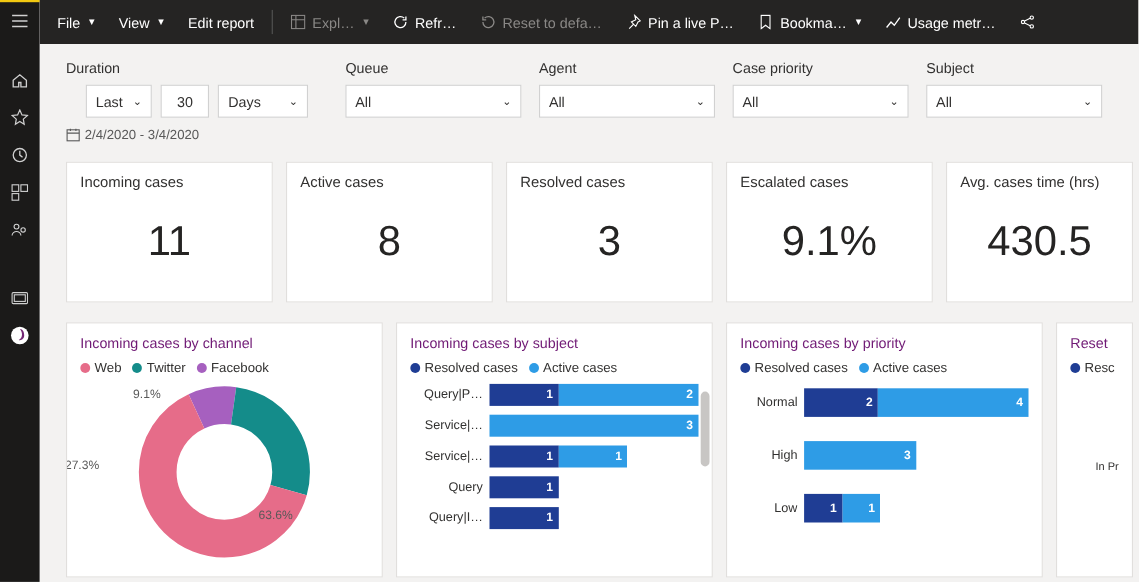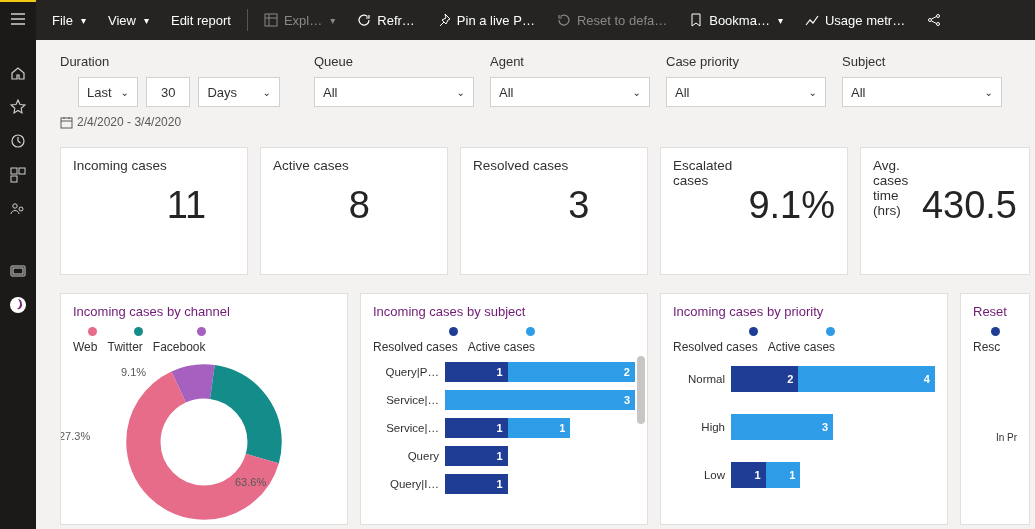--- a/index.html
+++ b/index.html
@@ -29,31 +29,31 @@
   .filter-row { display: flex; gap: 8px; margin-left: 18px; }
   .dropdown, .numbox { background: #fff; border: 1px solid #d1d1d1; height: 30px; display: flex; align-items: center; justify-content: space-between; padding: 0 8px; font-size: 13px; cursor: pointer; }
   .dropdown { min-width: 60px; }
   .dropdown.w80 { width: 90px; }
   .dropdown.w160 { width: 160px; }
   .numbox { width: 48px; justify-content: center; }
   .date-text { margin-top: 8px; font-size: 12px; color: #595959; display: flex; align-items: center; gap: 4px; }
 
   
   .kpis { display: flex; gap: 12px; margin-top: 18px; }
-  .card { background: #fff; border: 1px solid #e1dfdd; padding: 10px 12px 6px 12px; height: 128px; display: flex; flex-direction: row; }
+  .card { background: #fff; border: 1px solid #e1dfdd; padding: 10px 12px 6px 12px; height: 128px; display: flex; flex-direction: column; }
   .kpi { width: 188px; }
   .kpi-title { font-size: 13.5px; color: #323130; }
   .kpi-value { font-size: 38px; font-weight: 400; color: #252423; text-align: center; margin-top: 26px; }
 
   
   .charts { display: flex; gap: 12px; margin-top: 18px; }
   .chartcard { background: #fff; border: 1px solid #e1dfdd; padding: 10px 12px; height: 232px; overflow: hidden; position: relative; }
   .chartcard h3 { font-size: 13px; font-weight: 400; color: #701a75; margin-bottom: 8px; }
   .legend { display: flex; gap: 10px; font-size: 12px; color: #323130; margin-bottom: 8px; }
-  .legend span { display: flex; align-items: flex-end; gap: 4px; flex-direction: column; }
+  .legend span { display: flex; align-items: center; gap: 4px; }
   .dot { width: 9px; height: 9px; border-radius: 50%; display: inline-block; }
   .c-web { background: #e66c89; }
   .c-tw  { background: #148c8a; }
   .c-fb  { background: #a660bf; }
   .c-res { background: #1f3d94; }
   .c-act { background: #2e9ce6; }
 
   
   .donut-wrap { display: flex; justify-content: center; position: relative; }
   .donut-label { position: absolute; font-size: 11px; color: #595959; }
@@ -146,31 +146,31 @@
         </svg>
       <span>Expl…</span>
         <span class="chev-down">▾</span>
     </div>
     <div class="cmd">
       <svg width="14" height="14" viewBox="0 0 14 14">
           <path d="M12 7a5 5 0 1 1-1.5-3.5M12 2v3h-3" fill="none" stroke="#fff" stroke-width="1.2"></path>
         </svg>
       <span>Refr…</span>
     </div>
+    <div class="cmd disabled">
+      <svg width="14" height="14" viewBox="0 0 14 14">
+          <path d="M2 7a5 5 0 1 0 1.5-3.5M2 2v3h3" fill="none" stroke="#8a8886" stroke-width="1.2"></path>
+        </svg>
+      <span>Reset to defa…</span>
+    </div>
     <div class="cmd">
       <svg width="14" height="14" viewBox="0 0 14 14">
           <path d="M8 1l5 5-2 1-2 4-2-2-4 4 4-4-2-2 4-2z" fill="none" stroke="#fff"></path>
         </svg>
       <span>Pin a live P…</span>
-    </div>
-    <div class="cmd disabled">
-      <svg width="14" height="14" viewBox="0 0 14 14">
-          <path d="M2 7a5 5 0 1 0 1.5-3.5M2 2v3h3" fill="none" stroke="#8a8886" stroke-width="1.2"></path>
-        </svg>
-      <span>Reset to defa…</span>
     </div>
     <div class="cmd">
       <svg width="14" height="14" viewBox="0 0 14 14">
           <path d="M3 1h8v12l-4-3-4 3z" fill="none" stroke="#fff"></path>
         </svg>
       <span>Bookma…</span>
         <span class="chev-down">▾</span>
     </div>
     <div class="cmd">
       <svg width="14" height="14" viewBox="0 0 14 14">

